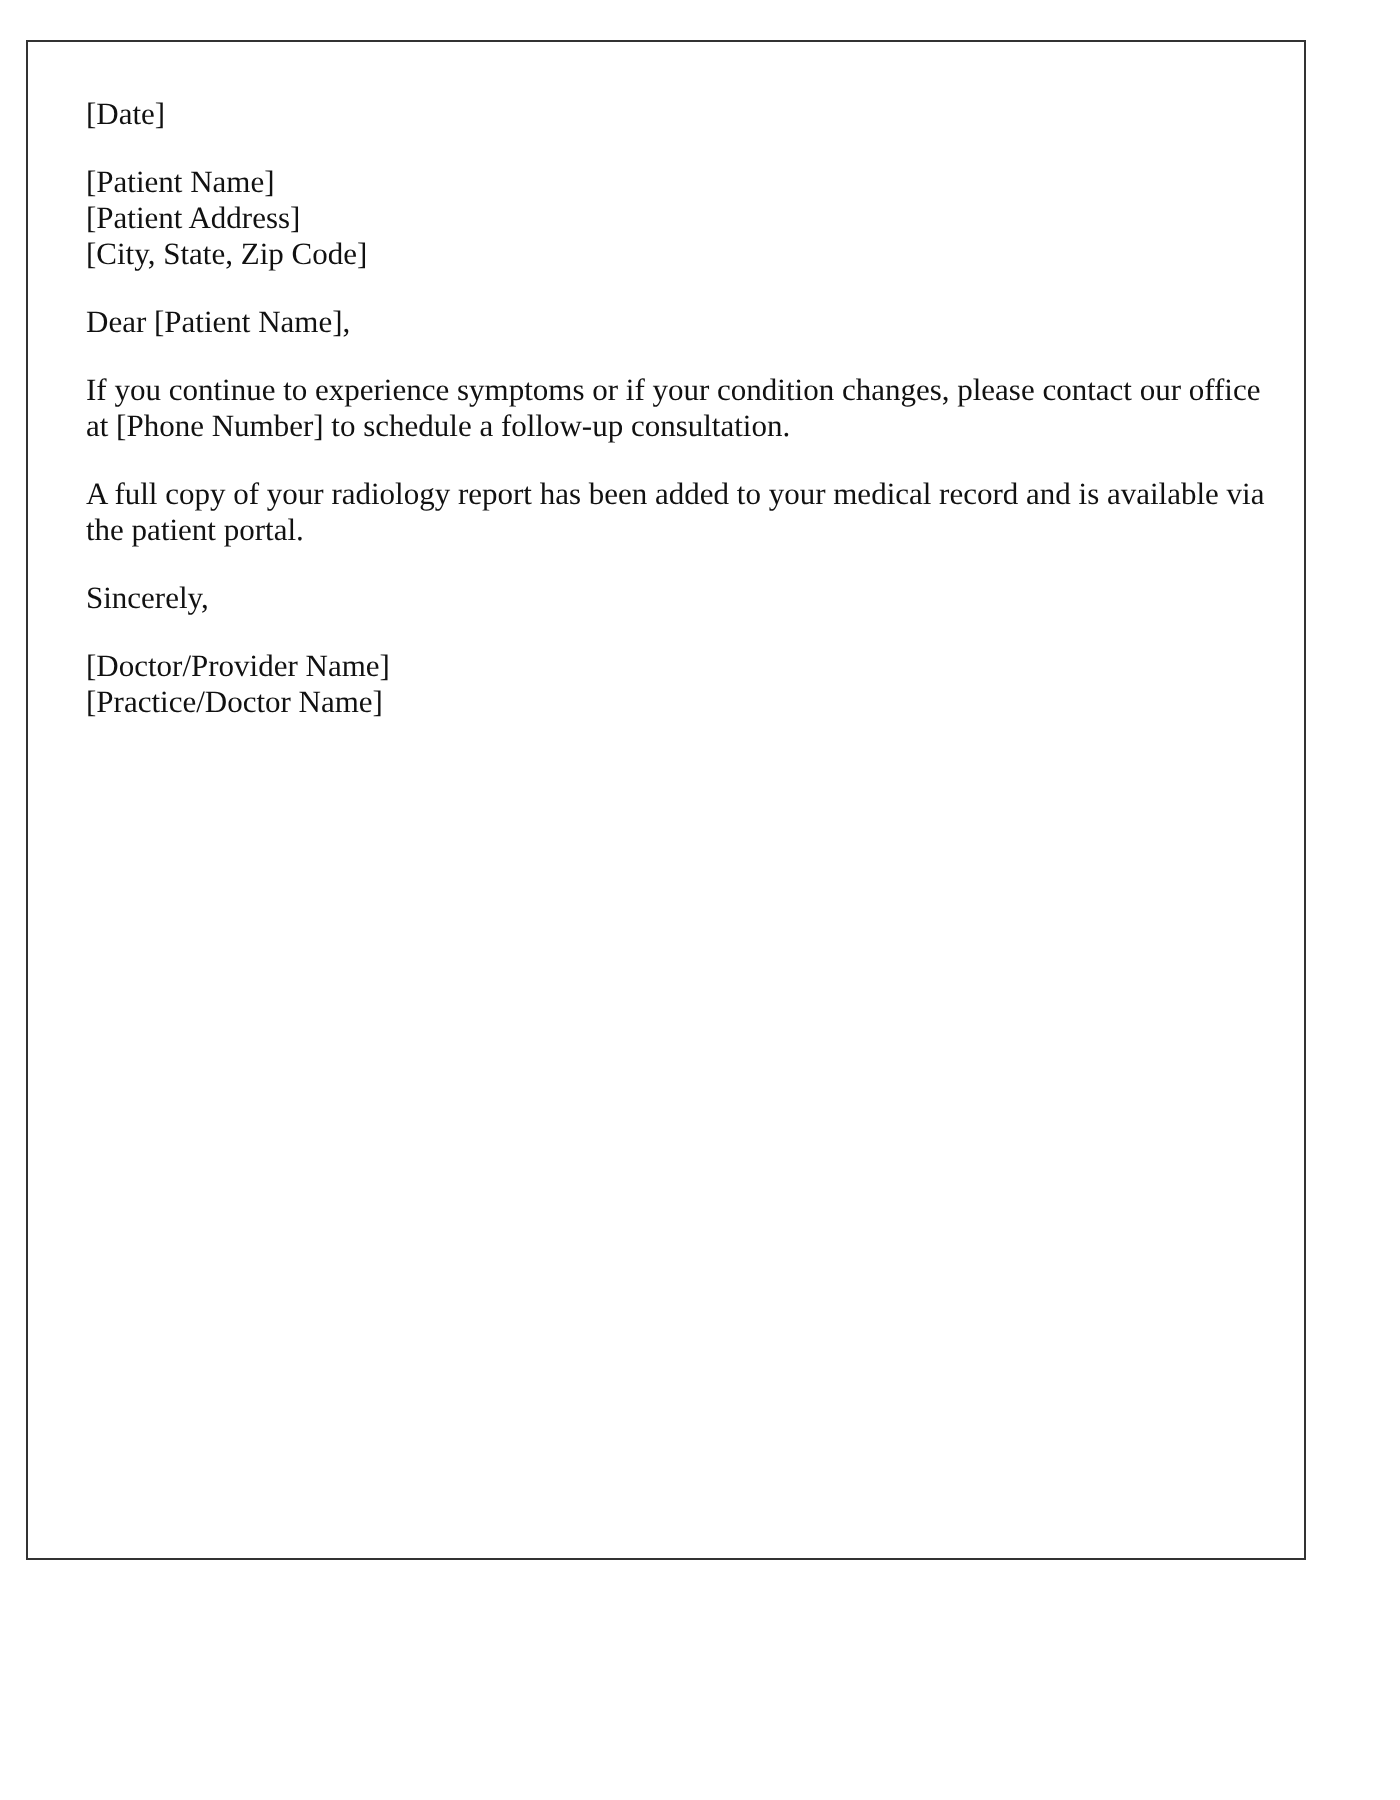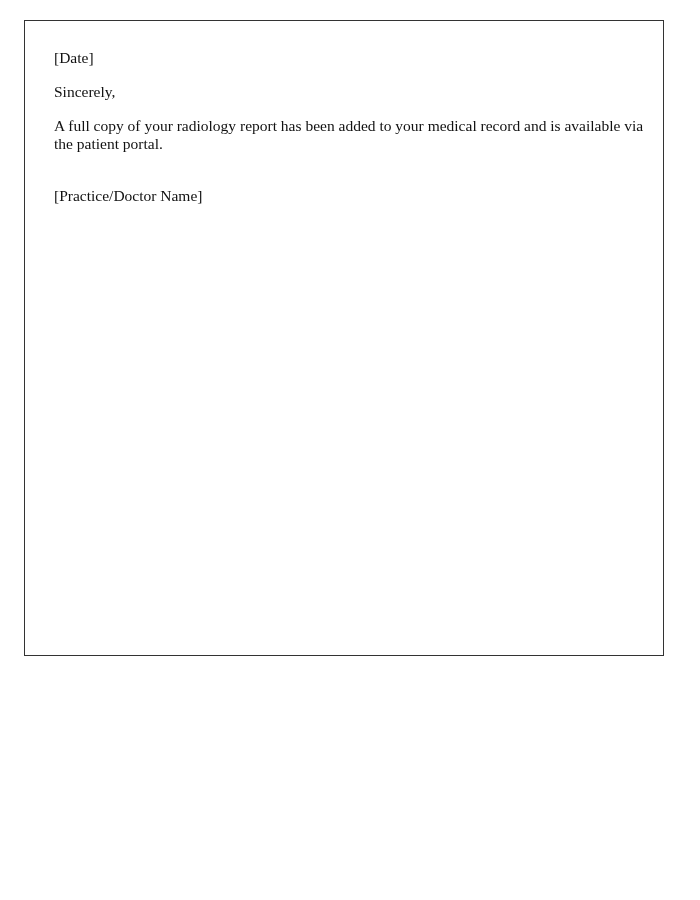--- a/index.html
+++ b/index.html
@@ -1,20 +1,20 @@
 <!DOCTYPE html>
 <html><head>
   <meta charset="utf-8">
   <style>
     html, body { margin: 0; padding: 0; background: #ffffff; }
     body { width: 700px; height: 900px; position: relative; }
     .page {
       position: absolute;
-      left: 24px; top: 20px;
-      width: 640px; height: 636px;
+      left: 13px; top: 20px;
+      width: 640px; height: 760px;
       border: 1px solid #333333;
       box-sizing: border-box;
       background: #ffffff;
     }
     .content {
       position: absolute;
       left: 29px; top: 28px;
       width: 590px;
       font-family: "Liberation Serif", serif;
       font-size: 15.5px;
@@ -24,28 +24,35 @@
     .content p { margin: 0 0 16px 0; }
     .content b { font-weight: bold; }
   </style>
 </head>
 <body>
 
 <div class="page">
   <div class="content">
     <p>[Date]</p>
 
+    <p>
+      <span>[Patient Name]</span><br>
+      <span>[Patient Address]</span><br>
+      <span>[City, State, Zip Code]</span>
+    </p>
+
+    <p>Dear [Patient Name],</p>
 
 
 
 
+    <p>If you continue to experience symptoms or if your condition changes, please contact our office at [Phone Number] to schedule a follow-up consultation.</p>
 
+    <p>A full copy of your radiology report has been added to your medical record and is available via the patient portal.</p>
 
     <p>Sincerely,</p>
 
-    <p>A full copy of your radiology report has been added to your medical record and is available via the patient portal.</p>
-
     <p>
-      <br>
+      <span>[Doctor/Provider Name]</span><br>
       <span>[Practice/Doctor Name]</span>
     </p>
   </div>
 </div>
 
 </body></html>

